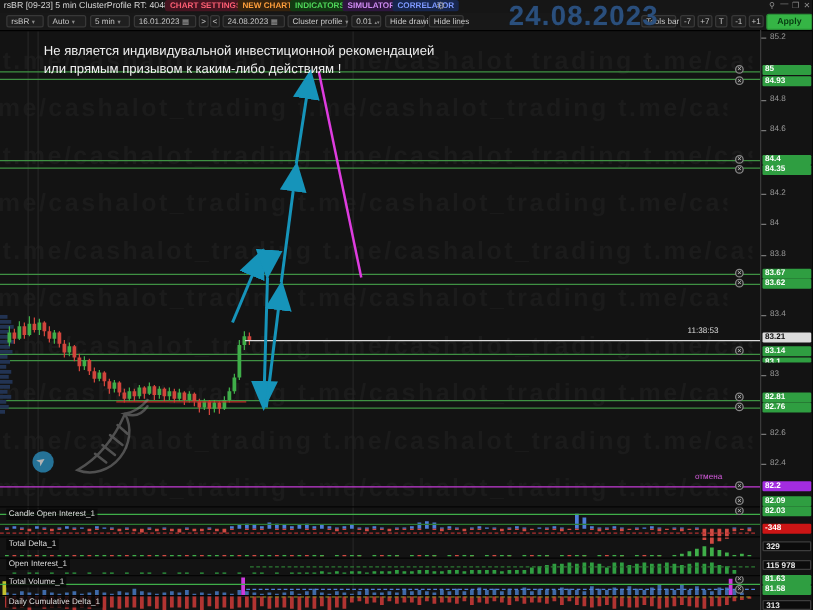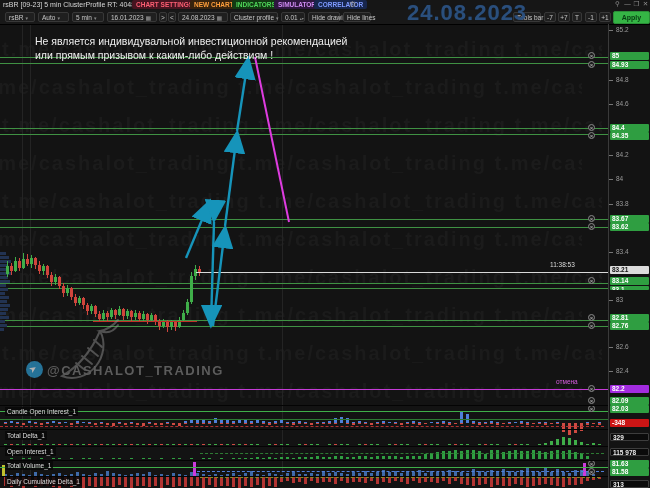--- a/index.html
+++ b/index.html
@@ -813,21 +813,20 @@
   <svg class="abs" style="left:50px;top:316px;opacity:.5;" width="82" height="80" viewBox="0 0 82 80">
     <g fill="none" stroke="#8d8d8d" stroke-width="2" stroke-linecap="round">
       <path d="M68 4 C62 11 56 14 50 15 C58 18 64 15 68 9"></path>
       <path d="M50 15 C40 38 26 52 12 60 C24 65 38 60 46 50 C54 40 56 26 50 15"></path>
       <path d="M44 24 L52 31 M38 32 L48 40 M32 40 L42 48 M26 47 L35 54"></path>
     </g>
   </svg>
   <div id="tg-icon">
       <span>➤</span>
     </div>
-  <div id="tg-handle">@CASHALOT_TRADING</div>
 
   <div id="timelabel">11:38:53</div>
   <div id="cancellabel">отмена</div>
 
   <div id="axisline"></div>
   <div id="axis">
       <div class="tickmark abs" style="top: 30px;"></div>
       <div class="tick abs" style="top: 26px;">85.2</div>
       <div class="tickmark abs" style="top: 80px;"></div>
       <div class="tick abs" style="top: 76px;">84.8</div>

